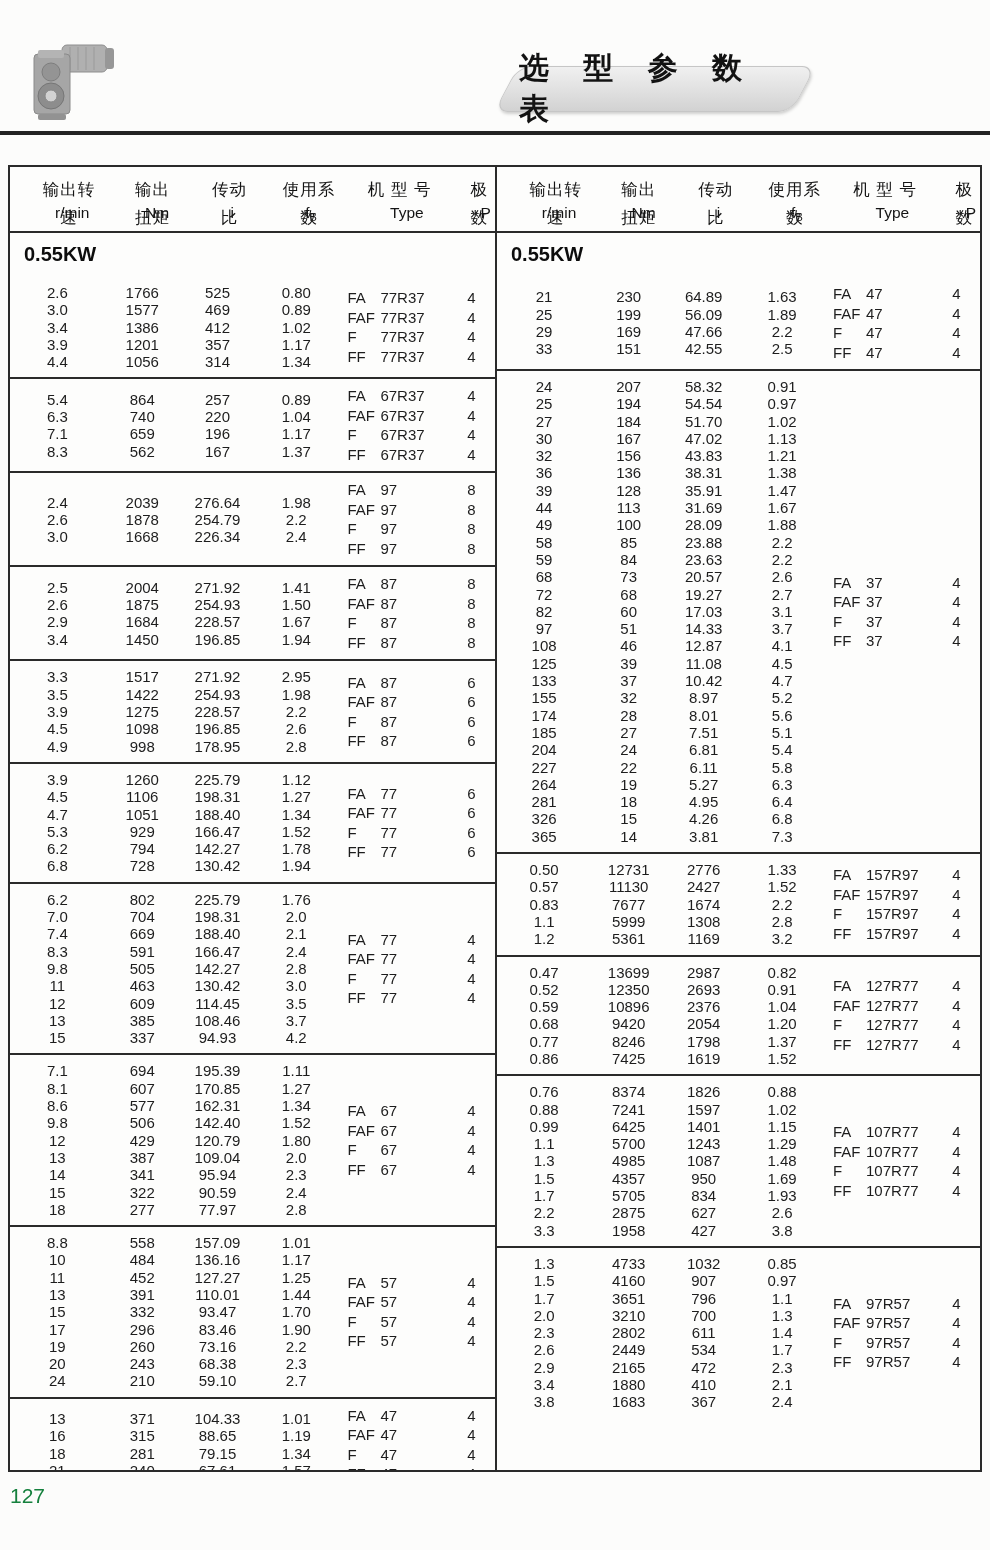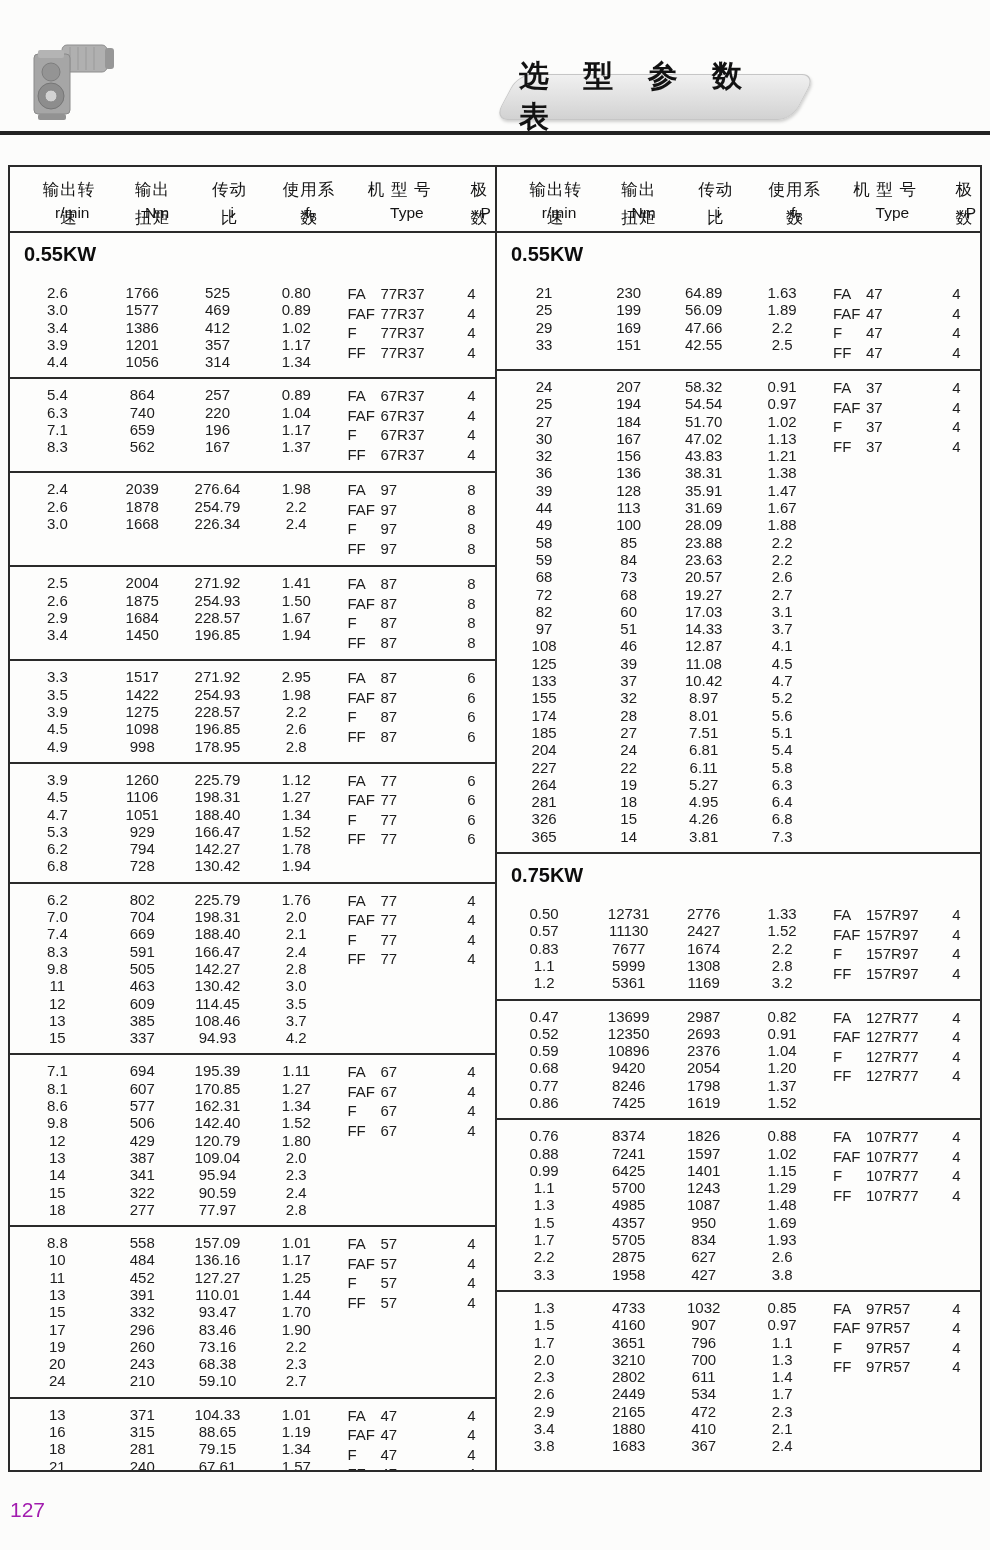--- a/index.html
+++ b/index.html
@@ -3,21 +3,21 @@
 <meta charset="utf-8">
 <style>
   * { margin:0; padding:0; box-sizing:border-box; }
   html,body { background:#ffffff; }
   body {
     width:990px; height:1550px; position:relative;
     font-family:"Liberation Sans", "DejaVu Sans", sans-serif;
     color:#1c1c1c; background:#fcfcfb;
   }
   .motor-photo { position:absolute; top:36px; left:28px; width:94px; height:88px; }
-  .title-banner { position:absolute; top:74px; left:506px; width:298px; height:46px; }
+  .title-banner { position:absolute; top:66px; left:506px; width:298px; height:46px; }
   .banner-bg {
     position:absolute; inset:0; transform:skewX(-28deg);
     background:linear-gradient(180deg,#f0f0f0 0%,#e0e0e0 55%,#d2d2d2 100%);
     border-radius:14px; border:1px solid #c6c6c6;
     box-shadow:2px 2px 3px rgba(0,0,0,0.18);
   }
   .banner-text {
     position:absolute; inset:0; display:flex; align-items:center; justify-content:center;
     font-size:30px; font-weight:bold; letter-spacing:13px; padding-left:13px; color:#121212;
   }
@@ -33,32 +33,32 @@
   .hdr-cell { text-align:center; color:#141414; }
   .hdr-cn .hdr-cell { font-size:16.5px; height:28px; line-height:28px; letter-spacing:1px;margin-left:28px; }
   .hdr-unit .hdr-cell { font-size:15.5px; height:22px; line-height:20px;padding-left:30px; }
   .sub { font-size:11px; vertical-align:-3px; }
   .c-speed{width:19.5%} .c-torque{width:15.5%} .c-ratio{width:15.5%}
   .c-fb{width:17%} .c-type{width:22.5%} .c-p{width:10%}
   .section-label {
     font-size:20px; font-weight:bold; color:#0d0d0d;
     padding:10px 0 2px 14px; height:44px;
   }
-  .block { display:flex; align-items:flex-start; padding:7px 0; border-bottom:2px solid #2a2a2a; }
+  .block { display:flex; align-items:center; padding:7px 0; border-bottom:2px solid #2a2a2a; }
   .block.no-sep { border-bottom:none; }
   .rows { width:67.5%; }
   .drow { display:flex; height:17.3px; line-height:17.3px; font-size:15px; color:#1d1d1d; }
   .dcell { text-align:center; }
   .dc-s{width:28.9%} .dc-t{width:23%} .dc-r{width:23%} .dc-f{width:25.1%}
   .types { width:32.5%; }
   .trow { display:flex; height:19.5px; line-height:19.5px; font-size:15px; color:#1d1d1d; }
   .tlabel { flex:1; display:flex; padding-left:10px; white-space:pre; }
   .tprefix { width:33px; }
   .tp { width:30%; text-align:center; }
-  .page-number { position:absolute; left:10px; top:1484px; font-size:21px; color:#a21caf;margin-top:14px; }
+  .page-number { position:absolute; left:10px; top:1484px; font-size:21px; color:#15803d; }
 </style>
 </head>
 <body>
 
 <div class="motor-photo">
   <svg width="94" height="88" viewBox="0 0 94 88">
     <rect x="34" y="9" width="45" height="27" rx="5" fill="#b0b0b0" stroke="#8e8e8e"></rect>
     <line x1="42" y1="11" x2="42" y2="34" stroke="#9a9a9a"></line>
     <line x1="50" y1="11" x2="50" y2="34" stroke="#9a9a9a"></line>
     <line x1="58" y1="11" x2="58" y2="34" stroke="#9a9a9a"></line>
@@ -916,21 +916,20 @@
             <div class="trow">
               <div class="tlabel"><span class="tprefix">F</span><span class="tmodel">37</span></div>
               <div class="tp">4</div>
             </div>
             <div class="trow">
               <div class="tlabel"><span class="tprefix">FF</span><span class="tmodel">37</span></div>
               <div class="tp">4</div>
             </div>
           </div>
         </div>
-        <div class="section-label">0.75KW</div>
         <div class="block">
           <div class="rows">
             <div class="drow">
               <div class="dcell dc-s">0.50</div>
               <div class="dcell dc-t">12731</div>
               <div class="dcell dc-r">2776</div>
               <div class="dcell dc-f">1.33</div>
             </div>
             <div class="drow">
               <div class="dcell dc-s">0.57</div>

